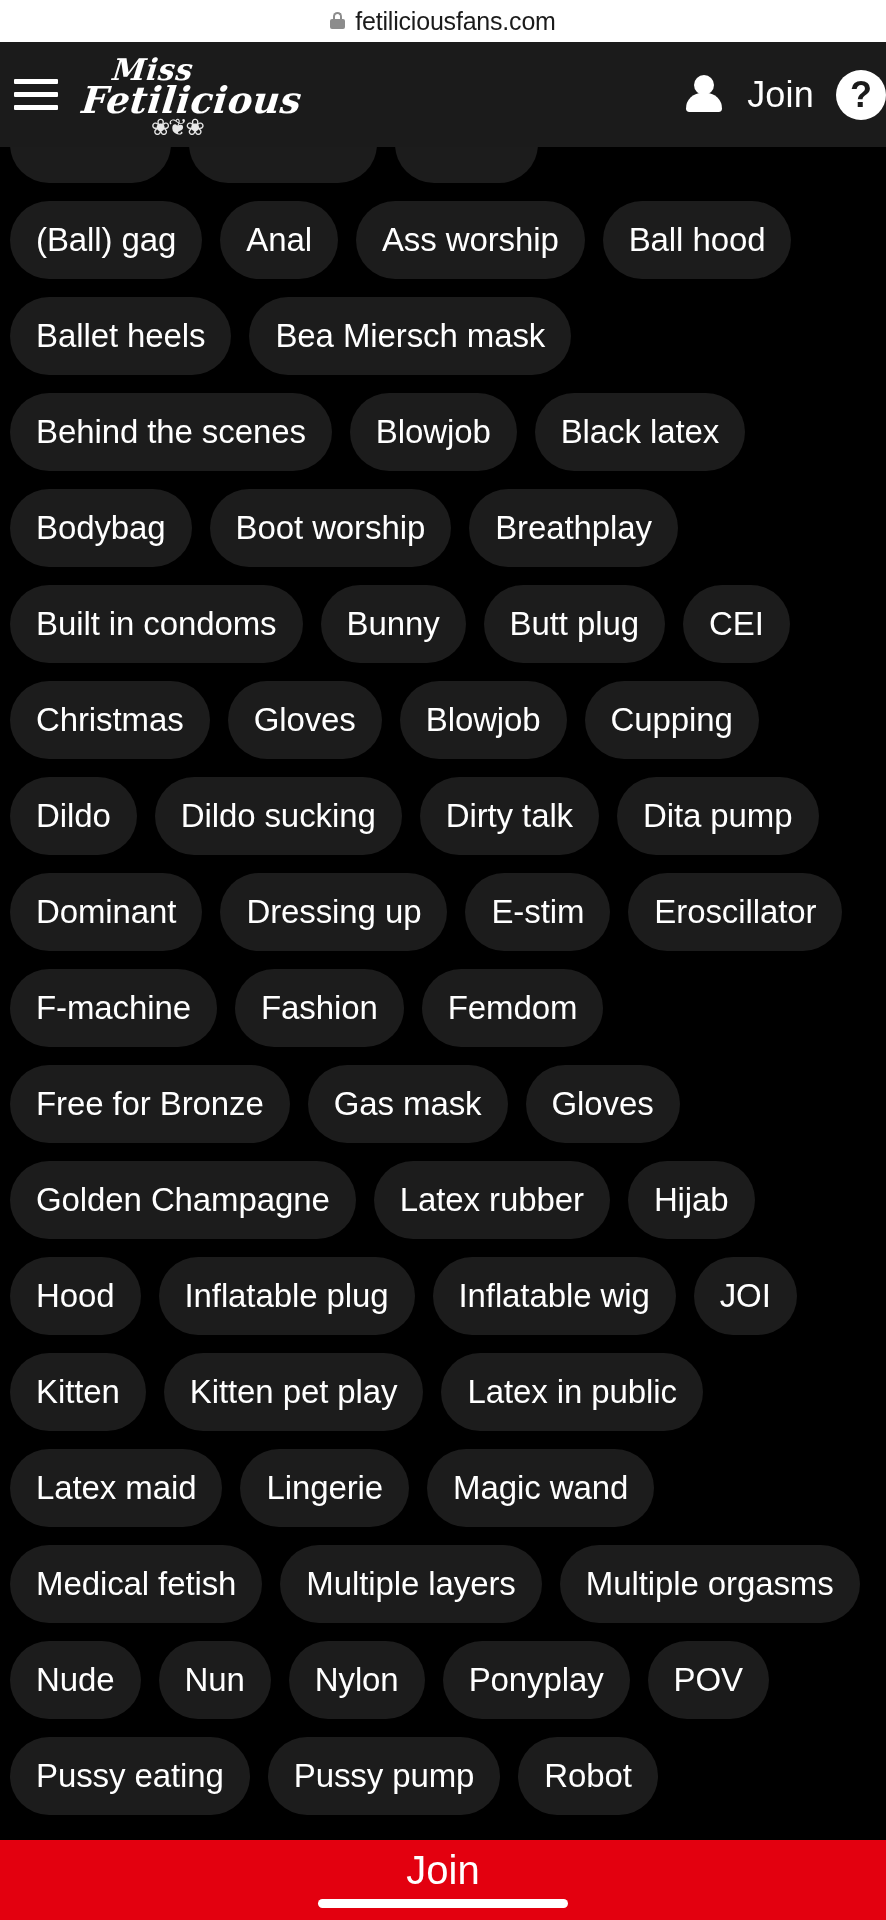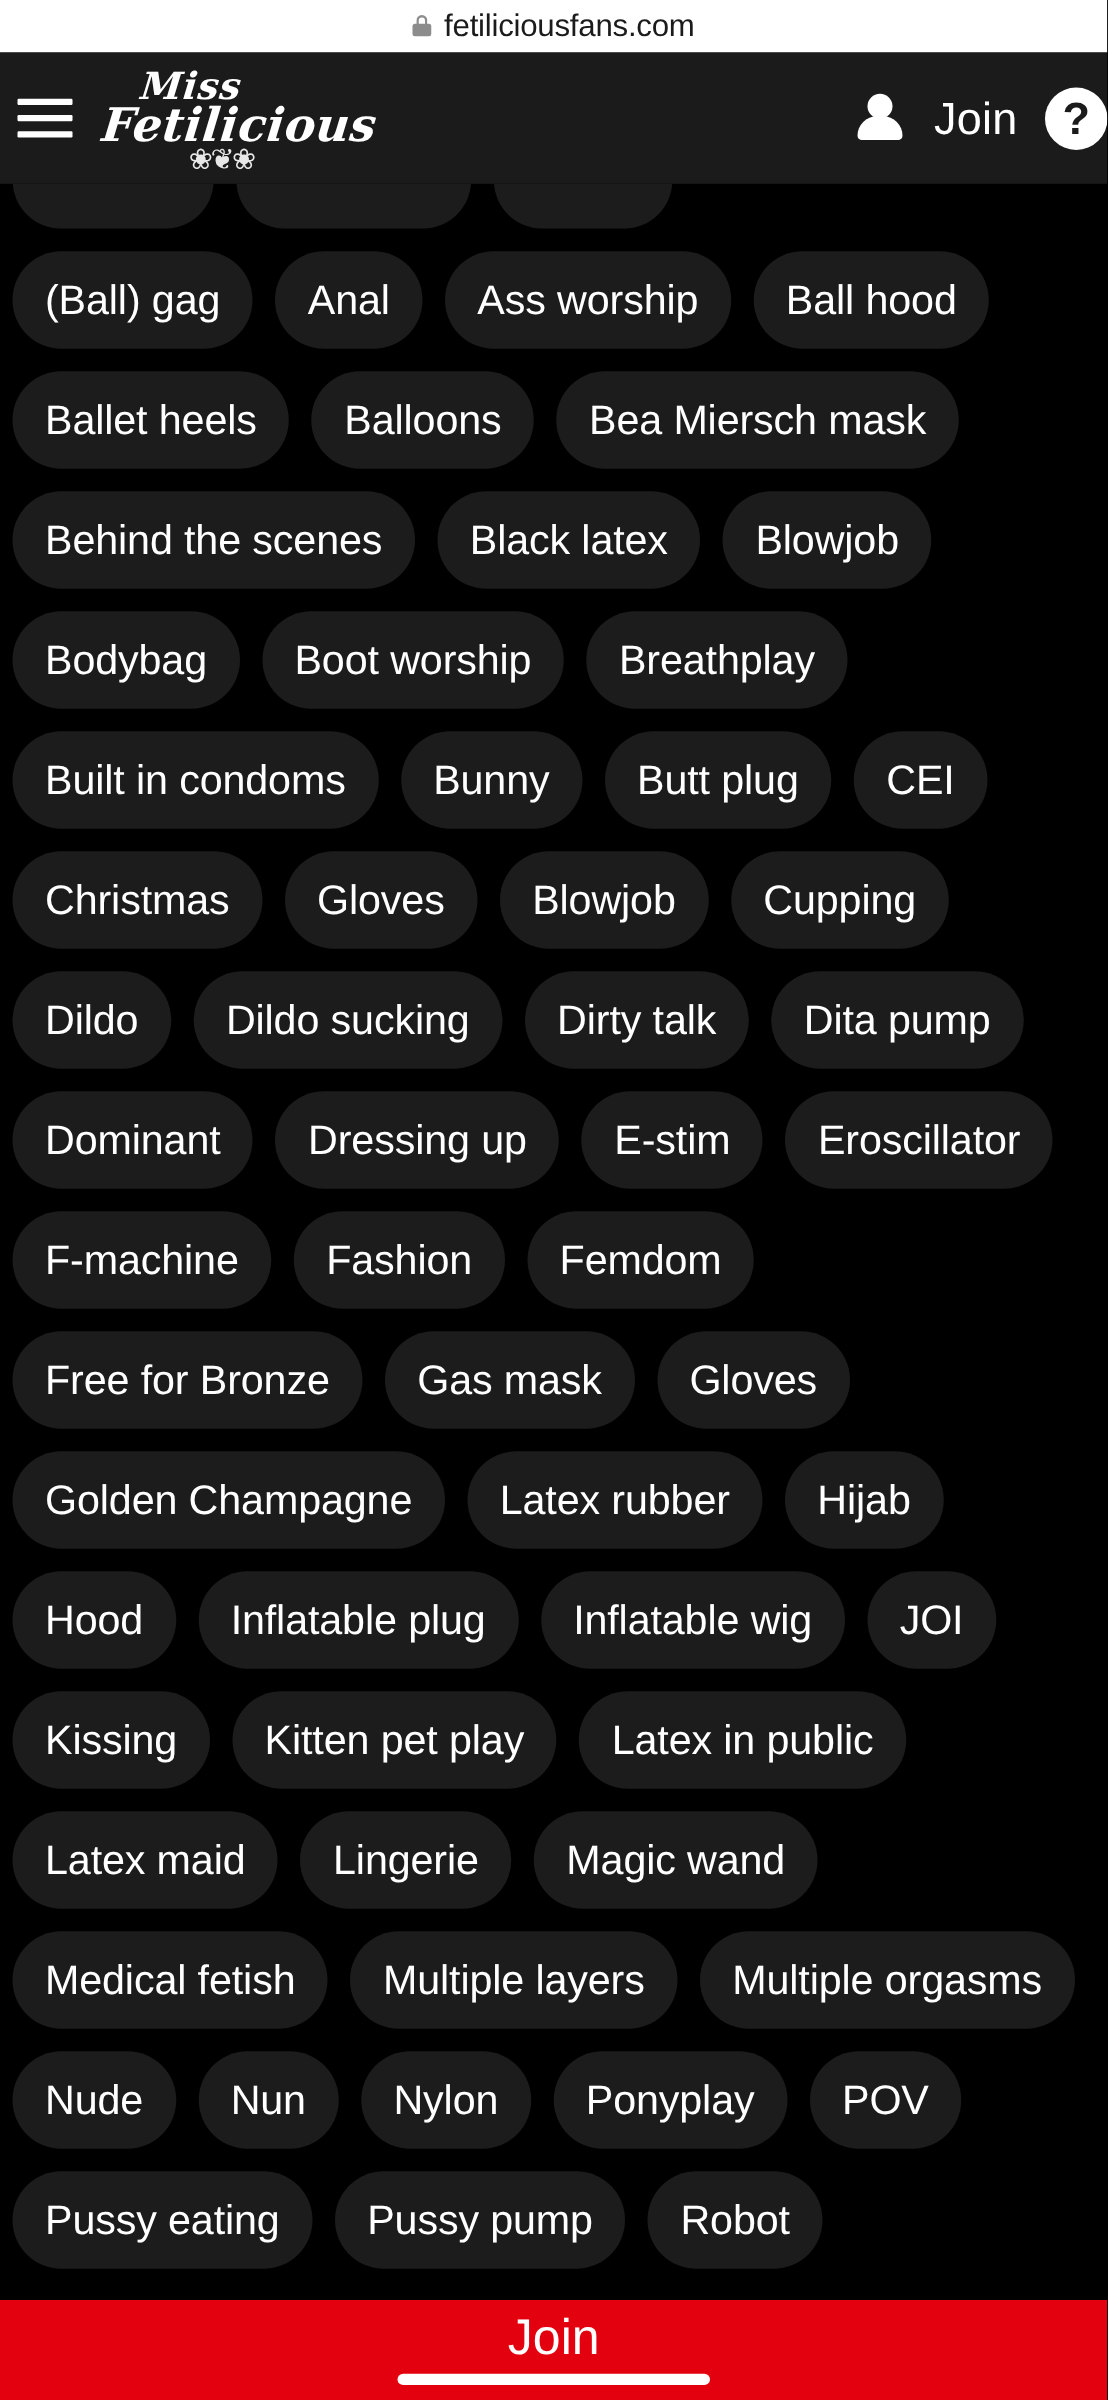--- a/index.html
+++ b/index.html
@@ -291,27 +291,26 @@
         <div class="tag">&nbsp;&nbsp;&nbsp;&nbsp;&nbsp;&nbsp;&nbsp;&nbsp;&nbsp;&nbsp;</div>
       </div>
       <div class="tag-row">
         <div class="tag">(Ball) gag</div>
         <div class="tag">Anal</div>
         <div class="tag">Ass worship</div>
         <div class="tag">Ball hood</div>
       </div>
       <div class="tag-row">
         <div class="tag">Ballet heels</div>
-        <div class="tag">Balloons</div>
         <div class="tag">Bea Miersch mask</div>
       </div>
       <div class="tag-row">
         <div class="tag">Behind the scenes</div>
+        <div class="tag">Blowjob</div>
         <div class="tag">Black latex</div>
-        <div class="tag">Blowjob</div>
       </div>
       <div class="tag-row">
         <div class="tag">Bodybag</div>
         <div class="tag">Boot worship</div>
         <div class="tag">Breathplay</div>
       </div>
       <div class="tag-row">
         <div class="tag">Built in condoms</div>
         <div class="tag">Bunny</div>
         <div class="tag">Butt plug</div>
@@ -350,21 +349,21 @@
         <div class="tag">Latex rubber</div>
         <div class="tag">Hijab</div>
       </div>
       <div class="tag-row">
         <div class="tag">Hood</div>
         <div class="tag">Inflatable plug</div>
         <div class="tag">Inflatable wig</div>
         <div class="tag">JOI</div>
       </div>
       <div class="tag-row">
-        <div class="tag">Kissing</div>
+        <div class="tag">Kitten</div>
         <div class="tag">Kitten pet play</div>
         <div class="tag">Latex in public</div>
       </div>
       <div class="tag-row">
         <div class="tag">Latex maid</div>
         <div class="tag">Lingerie</div>
         <div class="tag">Magic wand</div>
       </div>
       <div class="tag-row">
         <div class="tag">Medical fetish</div>

